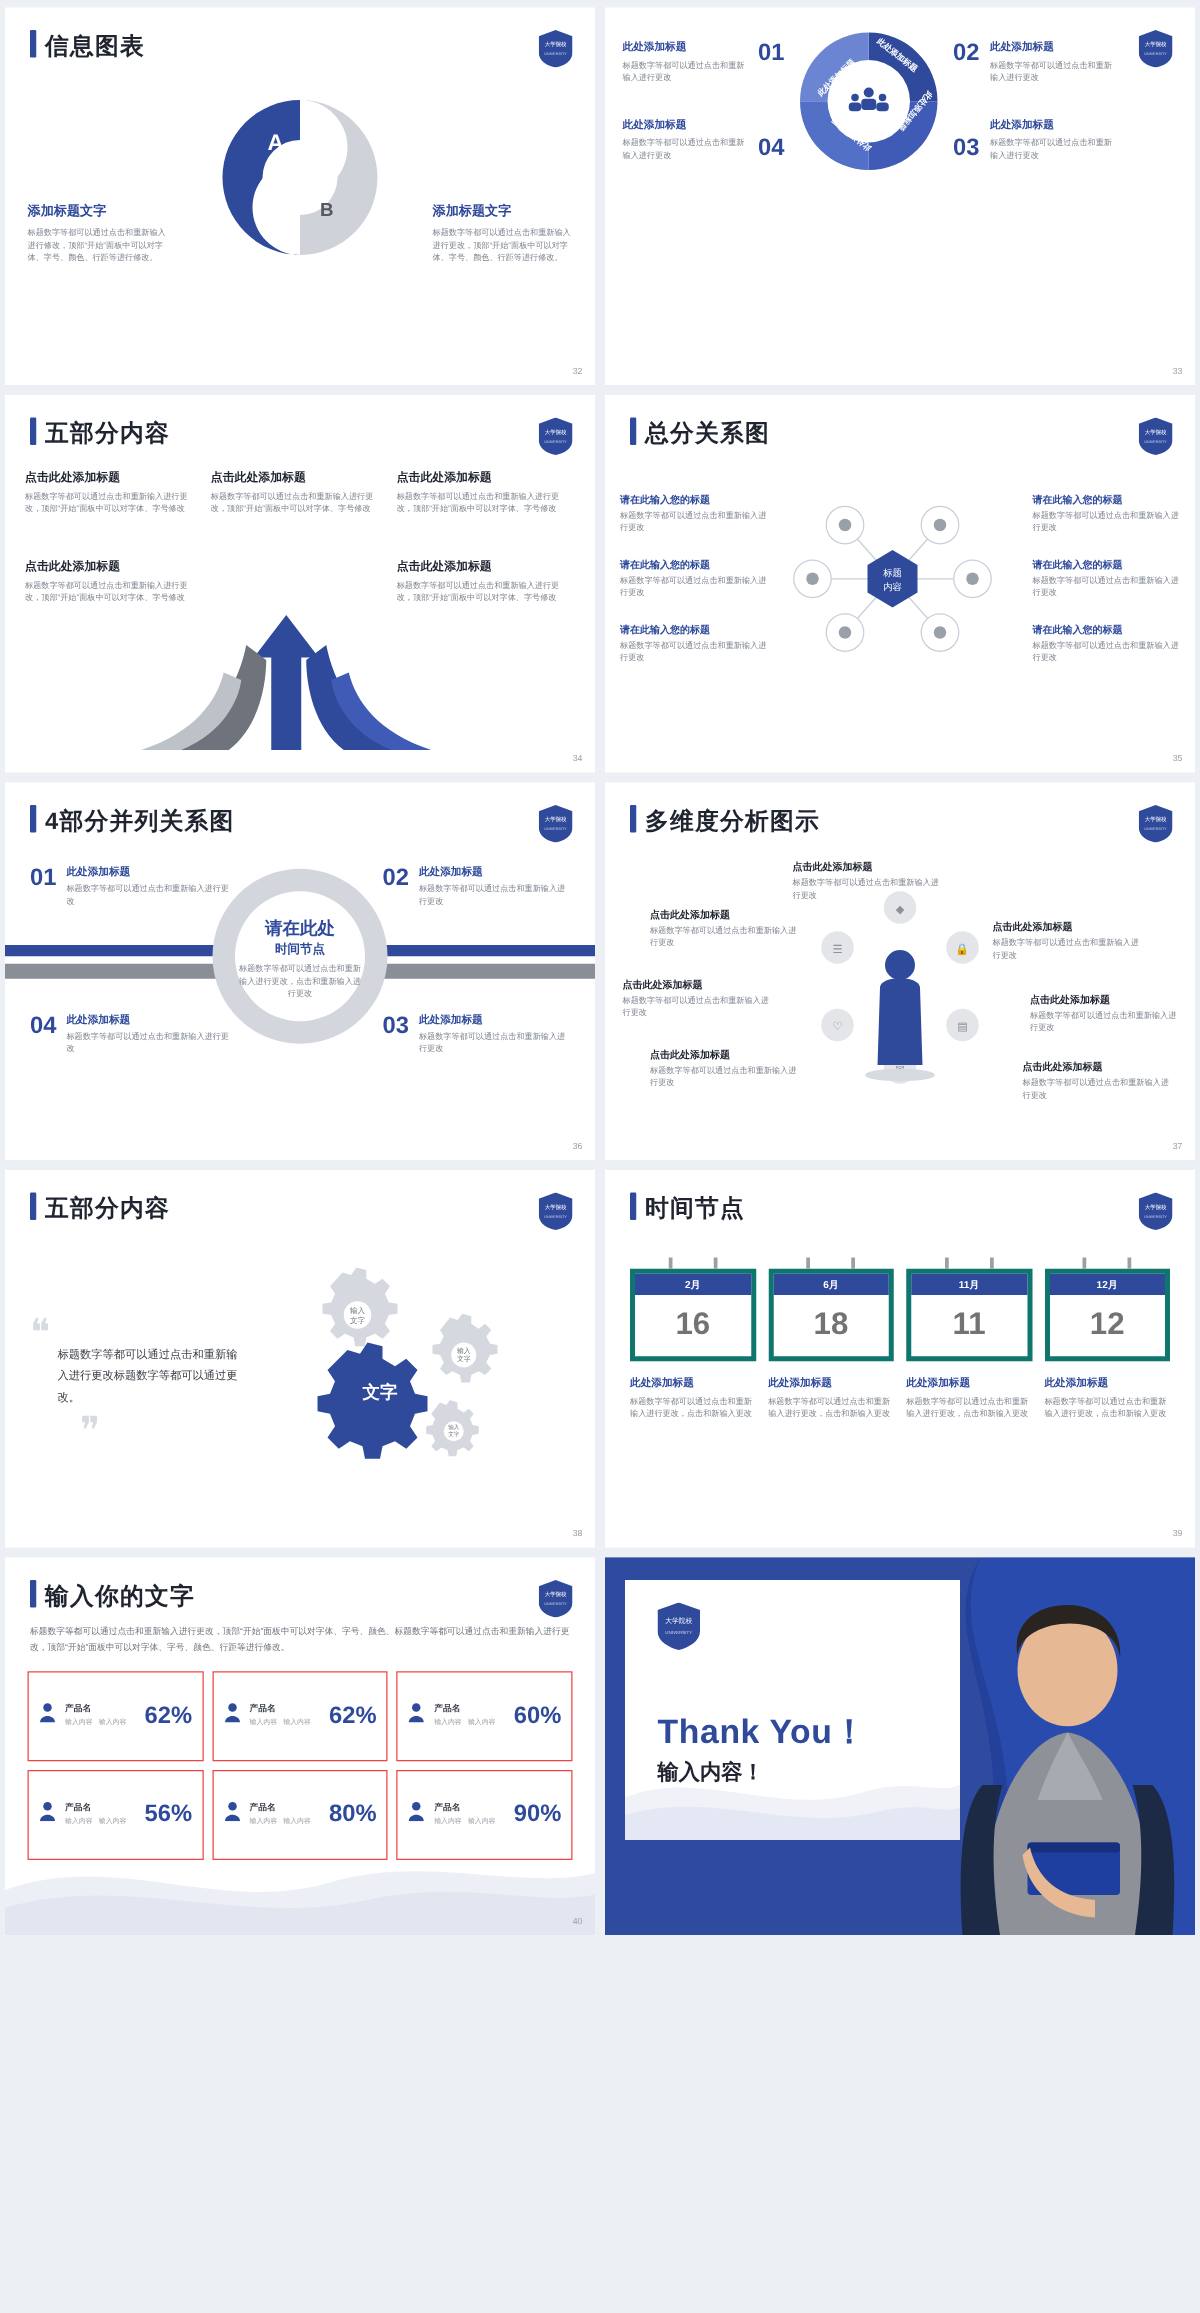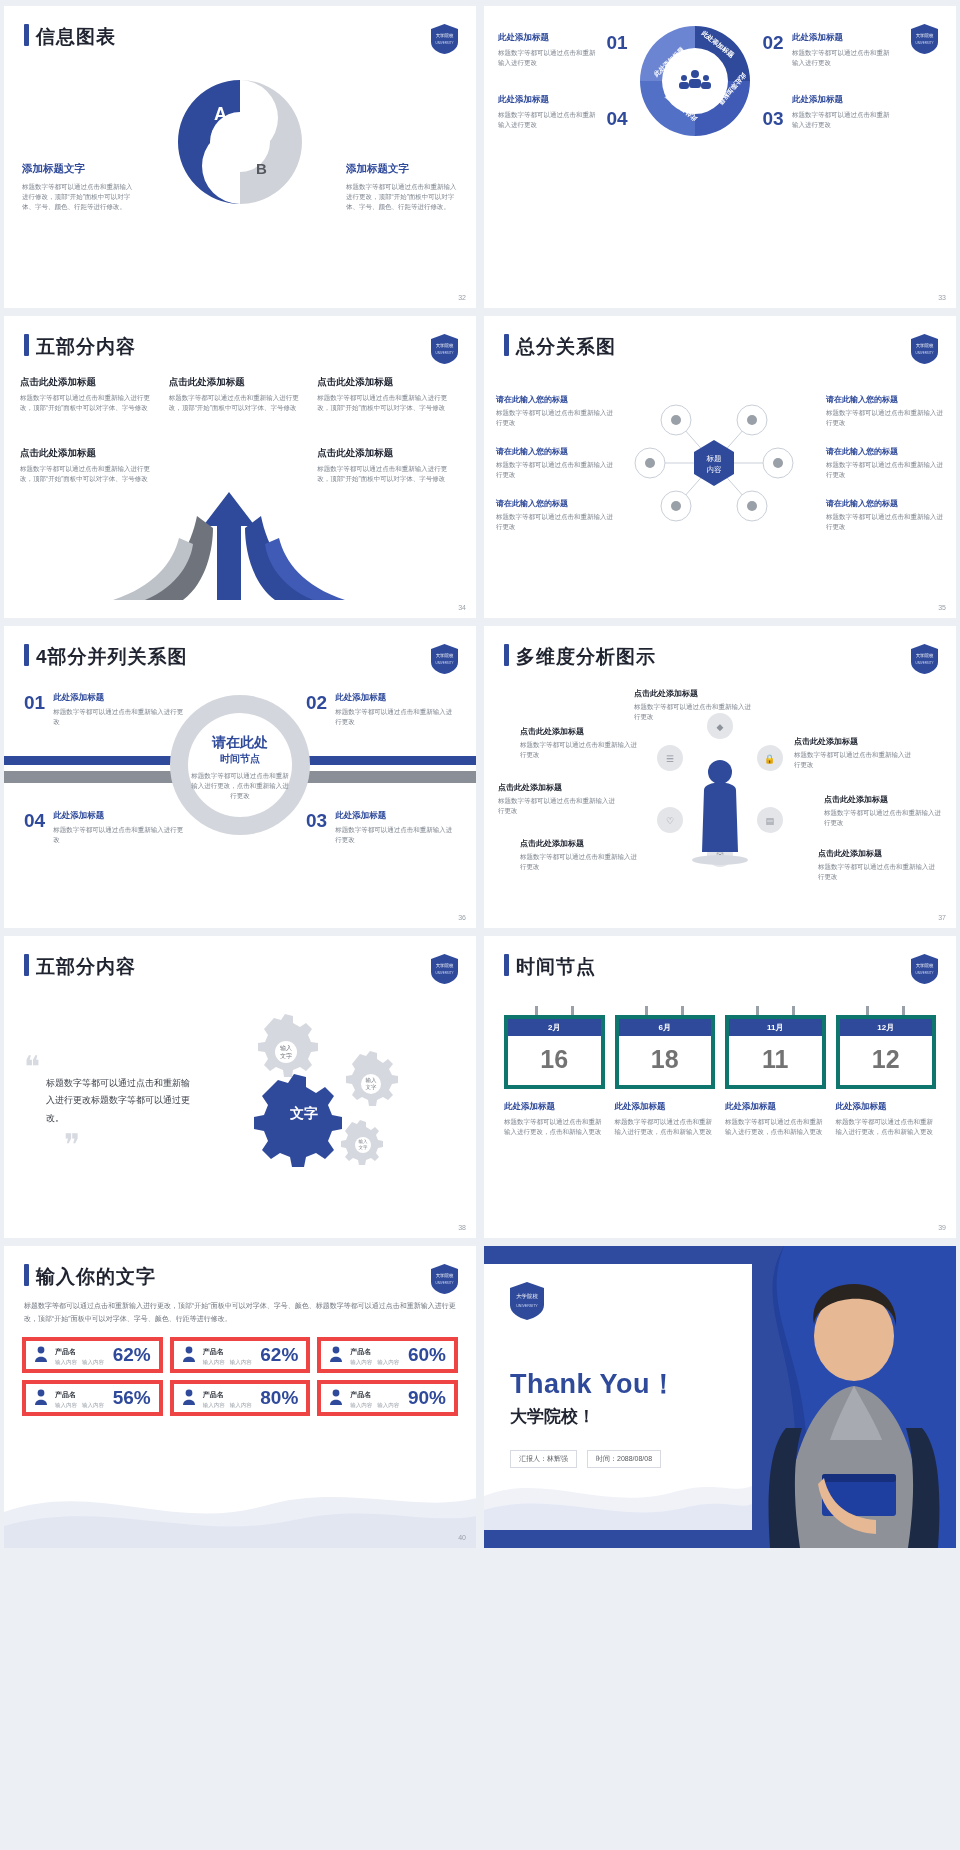--- a/index.html
+++ b/index.html
@@ -110,29 +110,29 @@
   .cal .mh { background: #2f4a9b; color: #fff; font-size: 8px; font-weight: bold; text-align: center; padding: 3px 0; }
   .cal .dd { text-align: center; font-size: 25px; font-weight: bold; padding: 9px 0 11px; color: #737373; }
   .cal-rings { display: flex; justify-content: space-around; padding: 0 14px; }
   .cal-rings i { display: block; width: 3px; height: 9px; background: #9aa0a8; }
   .s39-cap { margin-top: 12px; }
   .s39-cap h4 { font-size: 8.5px; font-weight: bold; color: #2f4a9b; margin-bottom: 4px; }
 
   
   .s40-intro { font-size: 7px; line-height: 1.8; color: #6f757e; padding: 10px 20px 0; }
   .s40-grid { display: grid; grid-template-columns: repeat(3,1fr); gap: 7px; padding: 12px 18px 0; }
-  .stat { border: 4px solid #ef4444; background: #fff; padding: 3px 8px; display: flex; gap: 7px; align-items: flex-end; }
+  .stat { border: 1px solid #ef4444; background: #fff; padding: 24px 8px; display: flex; gap: 7px; align-items: flex-start; }
   .stat .pct { font-size: 19px; font-weight: bold; color: #2f4a9b; }
   .stat .nm { font-size: 7px; color: #3a3f47; font-weight: bold; }
   .stat .sub { font-size: 5.5px; color: #9aa0a8; display: flex; gap: 5px; margin-top: 2px; }
   .s40-wave { position: absolute; left: 0; right: 0; bottom: 0; height: 86px; }
 
   
   .thanks { background: #23409a; position: relative; overflow: hidden; }
-  .thx-card { position: absolute; left: 0; top: 18px; width: 268px; height: 266px; background: #fff; }
+  .thx-card { position: absolute; left: 16px; top: 18px; width: 268px; height: 208px; background: #fff; }
   .thx-crest { padding: 18px 0 0 26px; }
   .thx-big { font-size: 27px; font-weight: bold; color: #2f4a9b; letter-spacing: 0.5px; }
   .thx-sub { font-size: 17px; font-weight: bold; color: #1f2430; margin-top: 3px; }
   .thx-meta { display: flex; gap: 10px; font-size: 7px; color: #55585e; margin-top: 22px; align-items: center; }
   .thx-meta .cell { border: 1px solid #d7dae0; padding: 3px 8px; }
   .person { position: absolute; right: 0; bottom: 0; width: 230px; height: 270px; }
 </style>
 </head>
 <body>
 
@@ -741,21 +741,21 @@
     <div class="thx-card">
       <div class="thx-crest">
         <svg viewBox="0 0 34 38" width="34" height="38">
             <path d="M17 0 L34 6 V23 C34 31 25 36 17 38 C9 36 0 31 0 23 V6 Z" fill="#2f4a9b"></path>
             <text x="17" y="16" font-size="5.4" fill="#fff" text-anchor="middle" font-family="sans-serif">大学院校</text>
             <text x="17" y="25" font-size="3.6" fill="#ccd6f2" text-anchor="middle" font-family="sans-serif">UNIVERSITY</text>
           </svg>
       </div>
       <div style="padding:42px 0 0 26px">
         <div class="thx-big">Thank You！</div>
-        <div class="thx-sub">大学院校！</div>
+        <div class="thx-sub">输入内容！</div>
         <div class="thx-meta">
           <span class="cell">汇报人：林辉强</span>
           <span class="cell">时间：2088/08/08</span>
         </div>
       </div>
       <svg style="position:absolute;left:0;bottom:0" width="268" height="80" viewBox="0 0 268 80" preserveAspectRatio="none">
         <path d="M0 46 C60 22 120 62 190 42 C230 30 250 44 268 36 L268 80 L0 80 Z" fill="#f0f2f8"></path>
         <path d="M0 60 C70 40 130 74 200 58 C240 48 254 60 268 54 L268 80 L0 80 Z" fill="#e4e8f4"></path>
       </svg>
     </div>

